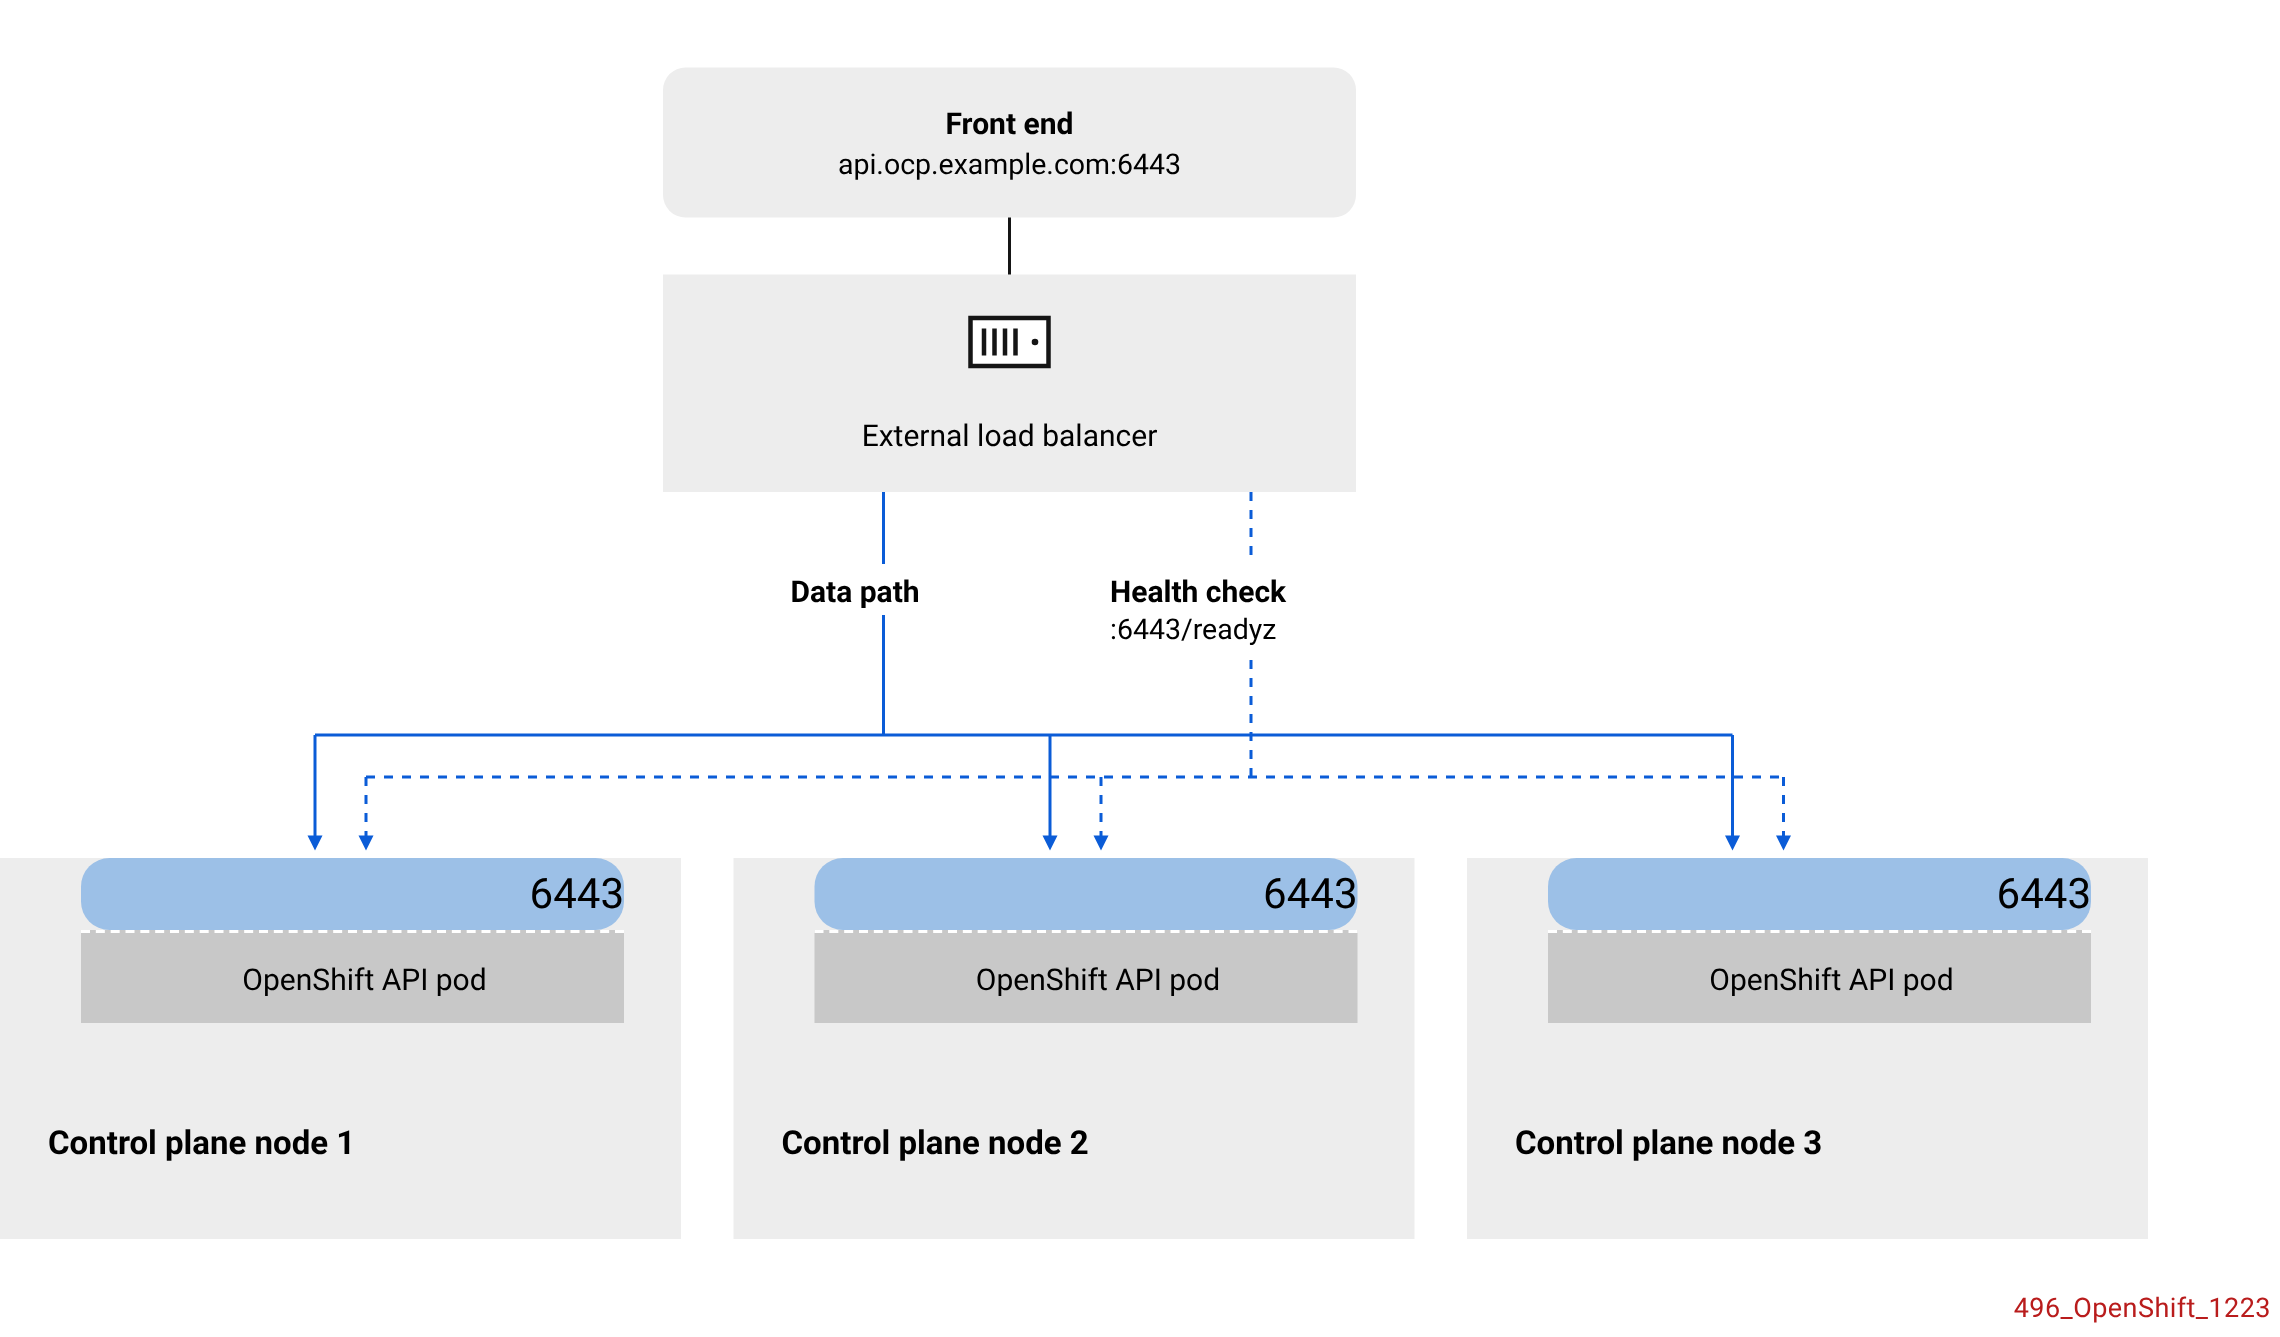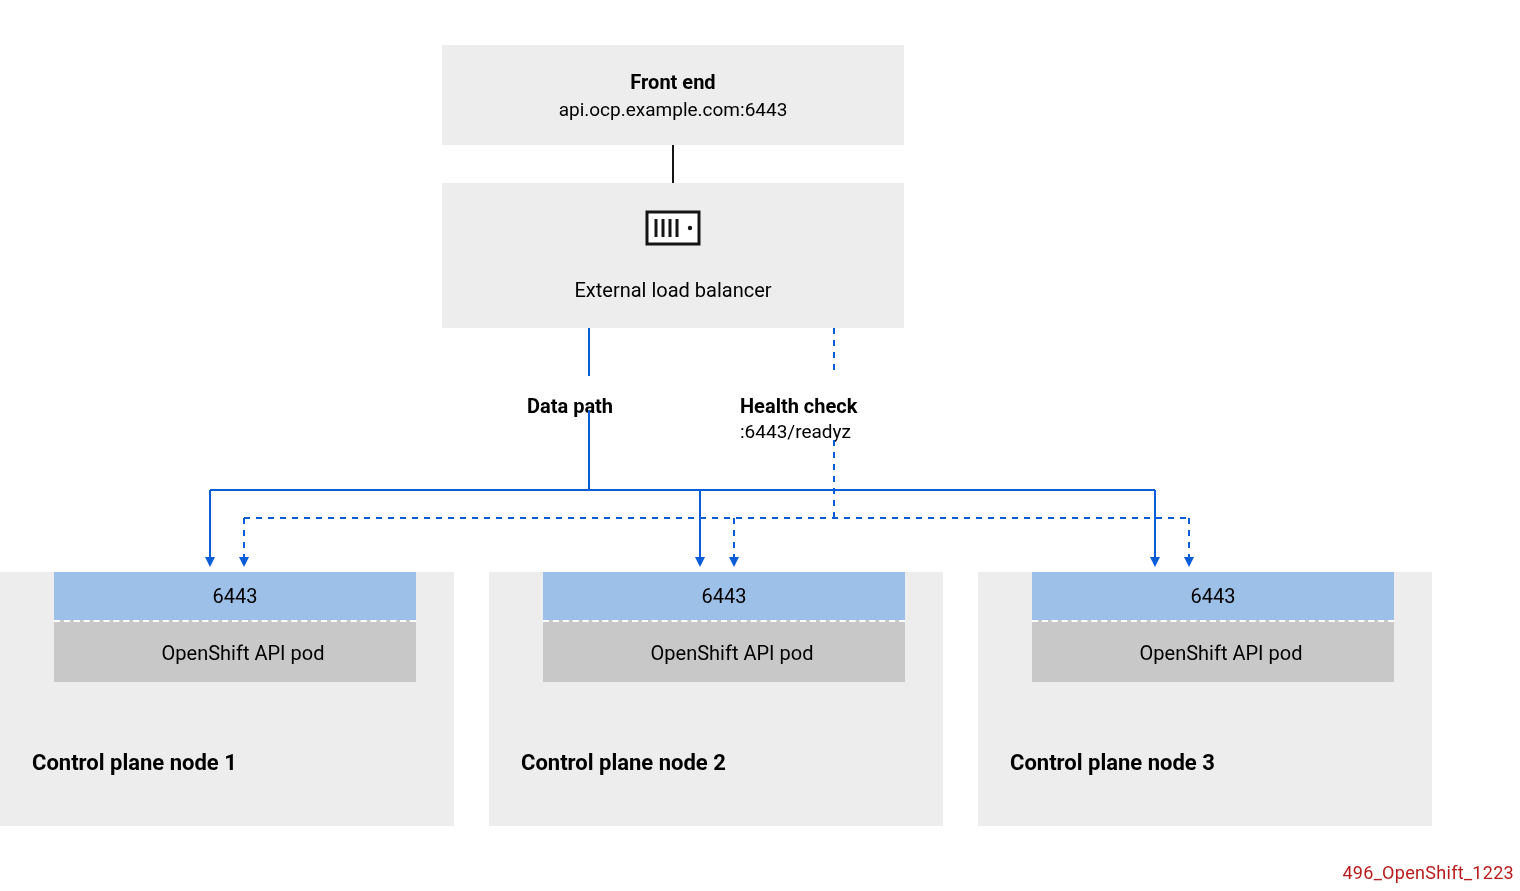--- a/index.html
+++ b/index.html
@@ -14,55 +14,55 @@
       background: #ededed;
       position: absolute;
       text-align: center;
       display: flex;
       flex-direction: column;
       justify-content: center;
       align-items: center;
     }
     .frontend-box {
       left: 442px; top: 45px;
-      width: 462px; height: 100px;
+      width: 462px; height: 100px; border-radius: 15px;
     }
     .frontend-title { font-weight: 700; font-size: 20px; margin-bottom: 4px; }
     .frontend-sub { font-size: 19px; }
     .lb-box {
       left: 442px; top: 183px;
       width: 462px; height: 145px;
       gap: 28px;
     }
     .lb-label { font-size: 20px; }
     .lb-icon { display: inline-block; }
     .label-block {
       position: absolute;
       text-align: left;
-      margin-top: 12px;
     }
     .datapath-label { left: 527px; top: 382px; }
     .healthcheck-label { left: 740px; top: 382px; }
     .label-title { font-weight: 700; font-size: 20px; }
     .label-sub { font-size: 19px; margin-top: 2px; }
 
     .node-box {
       position: absolute;
       background: #ededed;
       width: 454px; height: 254px;
       top: 572px;
     }
     .node-box .port-bar {
       position: absolute;
       left: 54px; top: 0;
       width: 362px; height: 48px;
       background: #9cc0e7;
-      text-align: center;
+      text-align: right;
       line-height: 48px;
-      font-size: 20px;
+      font-size: 28px;
+      border-radius: 19px;
     }
     .node-box .pod-bar {
       position: absolute;
       left: 54px; top: 48px;
       width: 362px; height: 62px;
       background: #c8c8c8;
       text-align: center;
       line-height: 62px;
       font-size: 20px;
       border-top: 2px dashed #fff;

